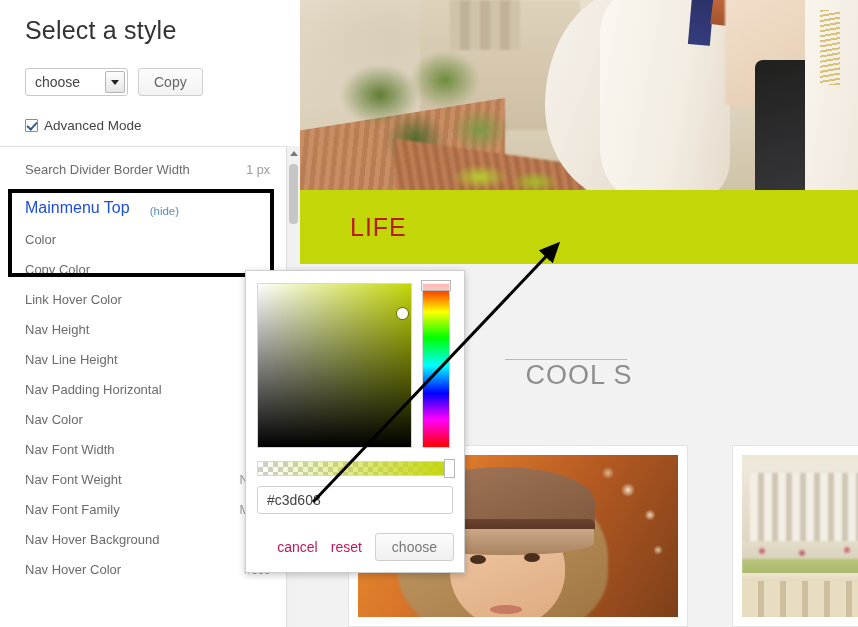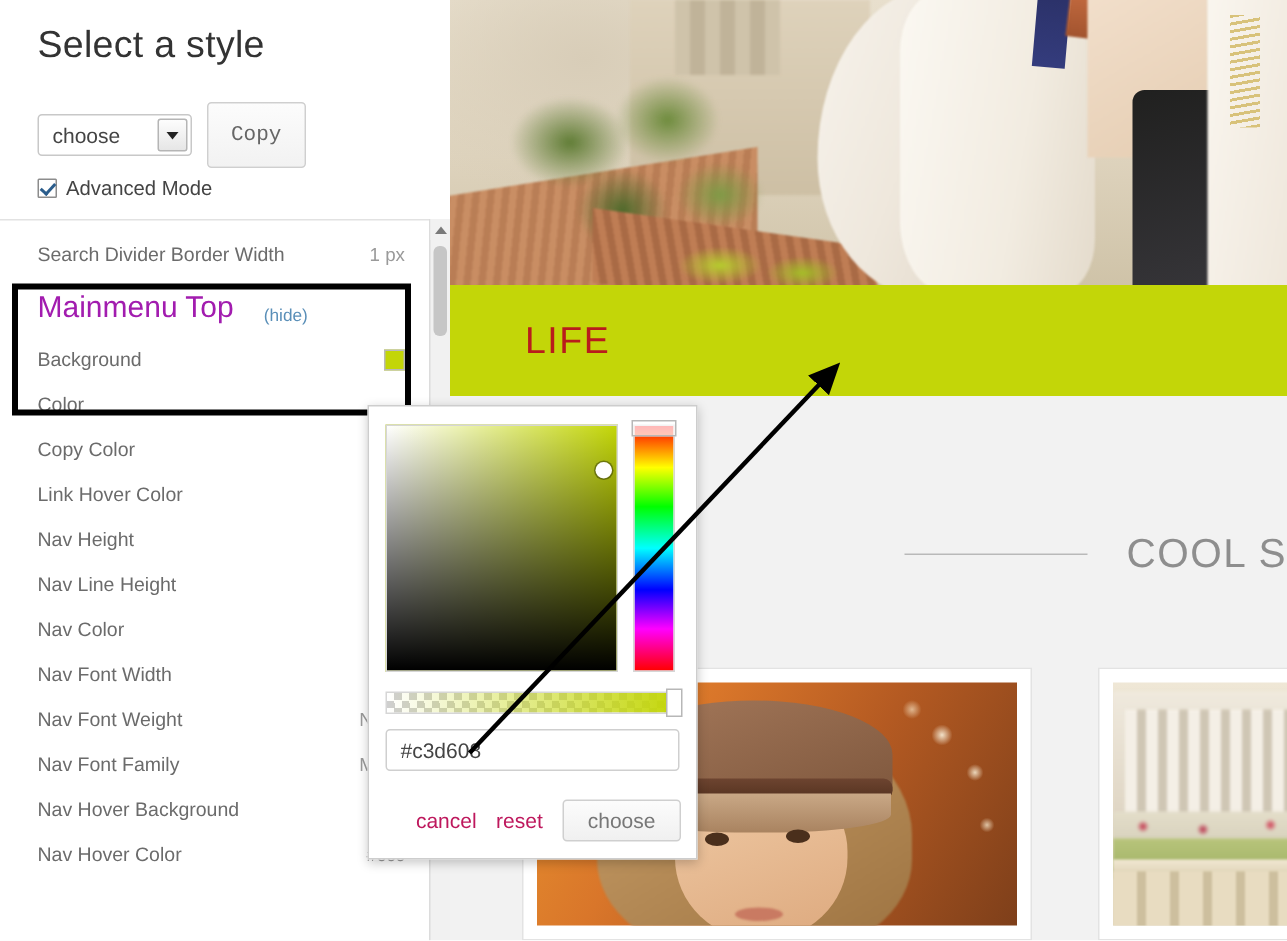--- a/index.html
+++ b/index.html
@@ -47,25 +47,25 @@
     background: linear-gradient(#fdfdfd, #e6e6e6);
     display: flex; align-items: center; justify-content: center;
   }
   .caret-down {
     width: 0; height: 0;
     border-left: 4px solid transparent;
     border-right: 4px solid transparent;
     border-top: 5px solid #222;
   }
   .btn-copy {
-    height: 44px; padding: 0 15px;
+    height: 28px; padding: 0 15px;
     border: 1px solid #cfcfcf; border-radius: 3px;
     background: linear-gradient(#fcfcfc, #f2f2f2);
     font-size: 14px; color: #666;
-    font-family: Liberation Mono, monospace;
+    font-family: Liberation Sans, sans-serif;
     cursor: pointer;
   }
   #advanced-row {
     position: absolute; left: 25px; top: 118px;
     display: flex; align-items: center; gap: 6px;
     font-size: 13.5px; color: #444;
   }
   .checkbox {
     width: 13px; height: 13px;
     border: 1px solid #8c8c8c;
@@ -102,21 +102,21 @@
   .setting-value {
     color: #9a9a9a; font-size: 12.5px;
     white-space: nowrap;
   }
   .swatch {
     width: 14px; height: 14px;
     border: 1px solid #b9b9b9;
   }
   .section-row { height: 40px; }
   .section-title {
-    font-size: 20px; color: #a21caf; margin-top: 47px;
+    font-size: 16px; color: #1d4ed8; margin-top: 47px;
   }
   .section-hide {
     font-size: 11.5px; color: #5a8fb8; margin-left: 20px;
   }
 
   
   #highlight-box {
     position: absolute; left: 8px; top: 189px;
     width: 266px; height: 88px;
     border: 4px solid #000;
@@ -258,24 +258,25 @@
   #navbar {
     position: absolute; left: 0; top: 190px;
     width: 558px; height: 74px;
     display: flex; align-items: center;
     padding-left: 50px;
   }
   #nav-brand {
     font-size: 25px; color: #b91c1c; letter-spacing: 1px;
   }
   #section-head {
-    position: absolute; left: 0; top: 344px;
+    position: absolute; left: 0; top: 359px;
     width: 558px; height: 50px;
-    display: flex; align-items: center; justify-content: flex-end;
+    display: flex; align-items: center; 
     padding-right: 0px;
+    flex-direction: column;
   }
   #section-rule {
     width: 122px; height: 1px; background: #b9b9b9;
     margin-right: 26px;
   }
   #section-title {
     font-size: 27px; color: #8e8e8e; letter-spacing: 1px;
     white-space: nowrap;
   }
   .card {
@@ -550,42 +551,42 @@
 
     <div class="setting-row">
           <span class="setting-label">Search Divider Border Width</span>
           <span class="setting-value">1 px</span>
         </div>
         <div class="setting-row section-row">
           <span class="section-title">Mainmenu Top</span>
           <span class="section-hide">(hide)</span>
         </div>
         <div class="setting-row">
-          <span class="setting-label">Background</span>
-          <span class="swatch" style="background: rgb(195, 214, 8);"></span>
-        </div>
-        <div class="setting-row">
           <span class="setting-label">Color</span>
           <span class="setting-value"></span>
         </div>
         <div class="setting-row">
           <span class="setting-label">Copy Color</span>
           <span class="setting-value"></span>
         </div>
         <div class="setting-row">
           <span class="setting-label">Link Hover Color</span>
           <span class="setting-value"></span>
         </div>
         <div class="setting-row">
           <span class="setting-label">Nav Height</span>
           <span class="setting-value">8</span>
         </div>
         <div class="setting-row">
           <span class="setting-label">Nav Line Height</span>
           <span class="setting-value"></span>
+        </div>
+        <div class="setting-row">
+          <span class="setting-label">Nav Padding Horizontal</span>
+          <span class="setting-value">1</span>
         </div>
         <div class="setting-row">
           <span class="setting-label">Nav Color</span>
           <span class="setting-value"></span>
         </div>
         <div class="setting-row">
           <span class="setting-label">Nav Font Width</span>
           <span class="setting-value">1</span>
         </div>
         <div class="setting-row">

